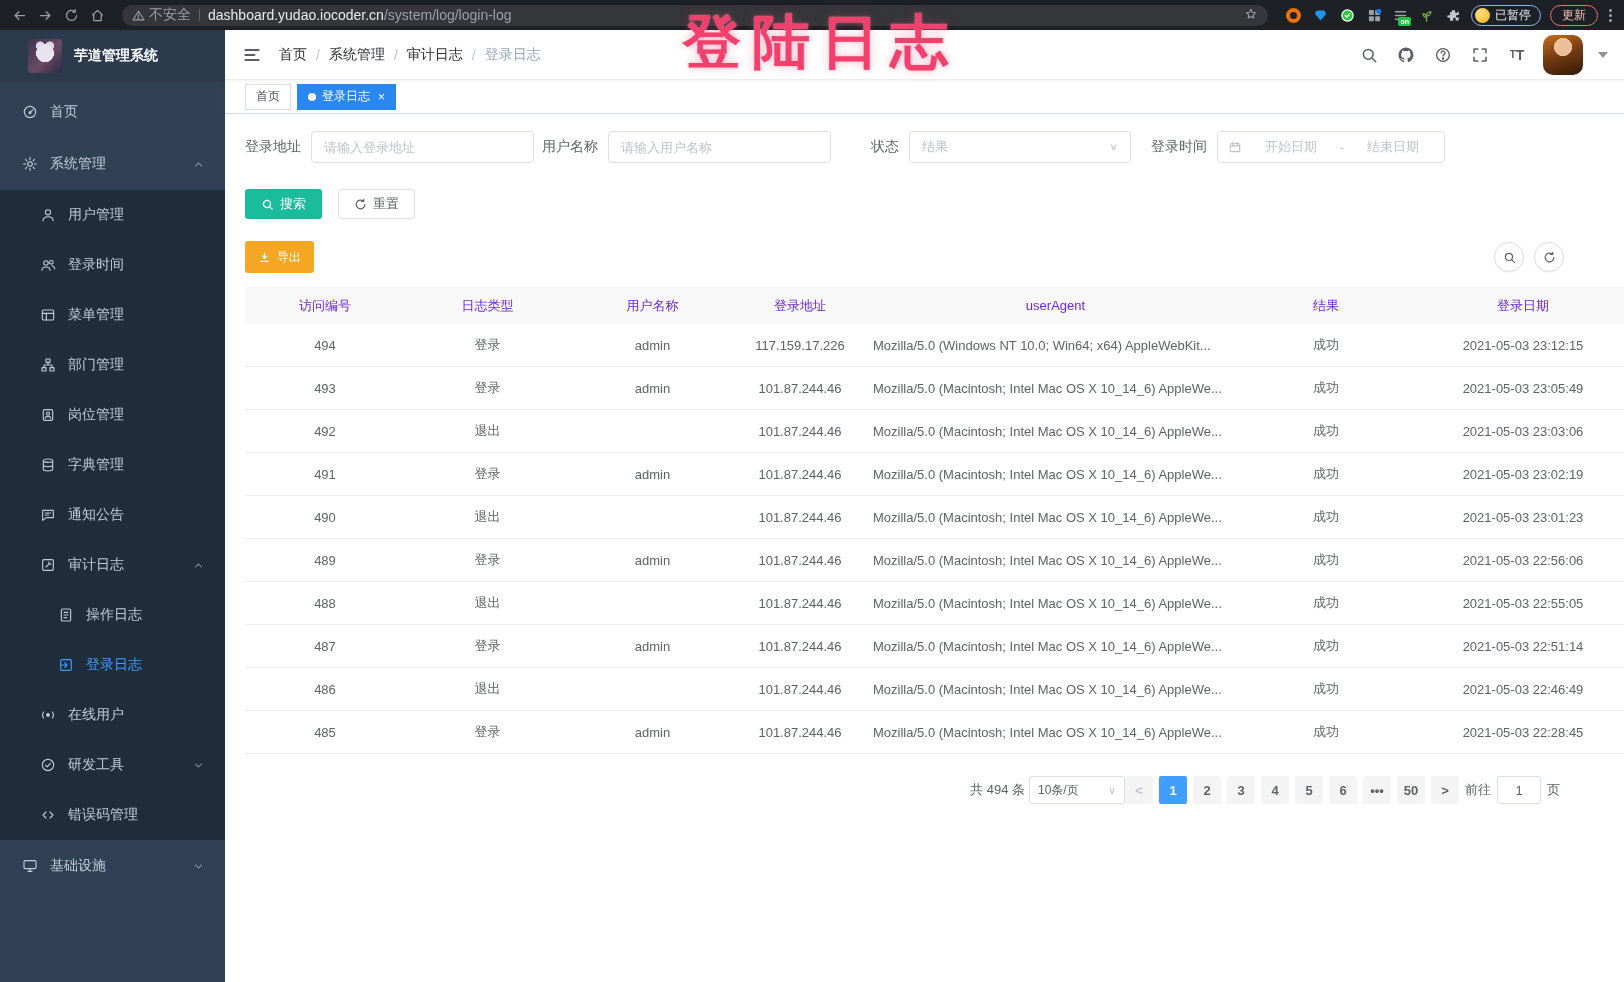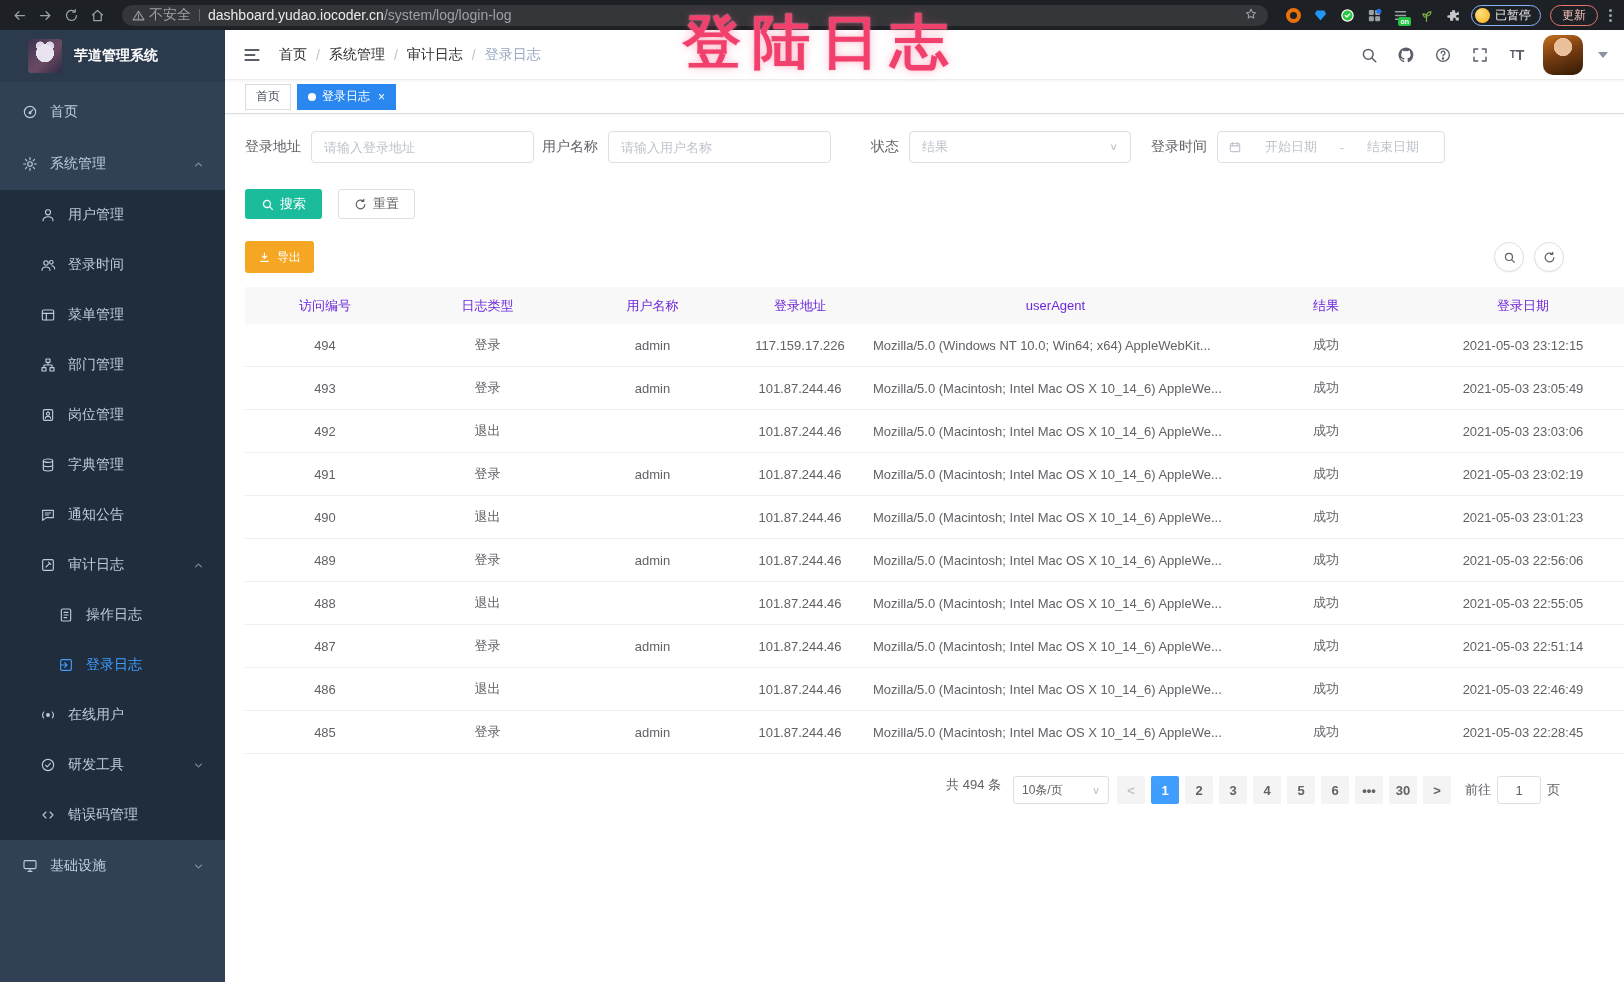--- a/index.html
+++ b/index.html
@@ -104,21 +104,21 @@
   .table{margin-top:14px;width:1395px;font-size:13px;color:#606266}
   .thead,.trow{display:grid;grid-template-columns:160px 165px 165px 130px 1fr 160px 234px;align-items:center}
   .thead{height:37px;background:#f8f8f9;color:#6d28d9;font-weight:normal}
   .thead .cell{text-align:center}
   .trow{height:43px;border-bottom:1px solid #ebeef5}
   .trow .cell{text-align:center;white-space:nowrap;overflow:hidden;text-overflow:ellipsis;padding:0 4px}
   .trow .cell.ua,{text-align:left}
   .trow .cell:nth-child(5){text-align:left;padding-left:8px}
 
   
-  .pager{display:flex;justify-content:flex-end;margin-top:22px;padding-right:44px;font-size:13px;color:#606266;gap:8px}
+  .pager{display:flex;align-items:center;justify-content:flex-end;margin-top:22px;padding-right:44px;font-size:13px;color:#606266;}
   .pg-total{margin-right:4px}
   .pg-size{width:96px;height:28px;border:1px solid #dcdfe6;border-radius:3px;display:flex;align-items:center;justify-content:space-between;padding:0 8px;font-size:12px;color:#606266;cursor:pointer}
   .pg-size .chev{color:#c0c4cc;font-size:11px}
   .pg-btns{display:flex;align-items:center;gap:6px}
   .pg{min-width:28px;height:28px;border-radius:2px;background:#f4f4f5;display:flex;align-items:center;justify-content:center;font-weight:bold;color:#606266;cursor:pointer;padding:0 4px}
   .pg.active{background:#409eff;color:#fff}
   .pg.nav{color:#c0c4cc}
   .pg.nav.en{color:#606266}
   .pg-goto{display:flex;align-items:center;gap:6px;margin-left:6px}
   .pg-goto input{width:44px;height:28px;border:1px solid #dcdfe6;border-radius:3px;text-align:center;font-size:13px;color:#606266;outline:none}
@@ -648,21 +648,21 @@
           <div class="pg-btns">
             <span class="pg nav">&lt;</span>
             <span id="pages" style="display: inline-flex; gap: 6px;">
                 <span class="pg active">1</span>
                 <span class="pg">2</span>
                 <span class="pg">3</span>
                 <span class="pg">4</span>
                 <span class="pg">5</span>
                 <span class="pg">6</span>
                 <span class="pg">•••</span>
-                <span class="pg">30</span>
+                <span class="pg">50</span>
               </span>
             <span class="pg nav en">&gt;</span>
           </div>
           <div class="pg-goto">
             <span>前往</span>
             <input value="1" style="">
             <span>页</span>
           </div>
         </div>
 

